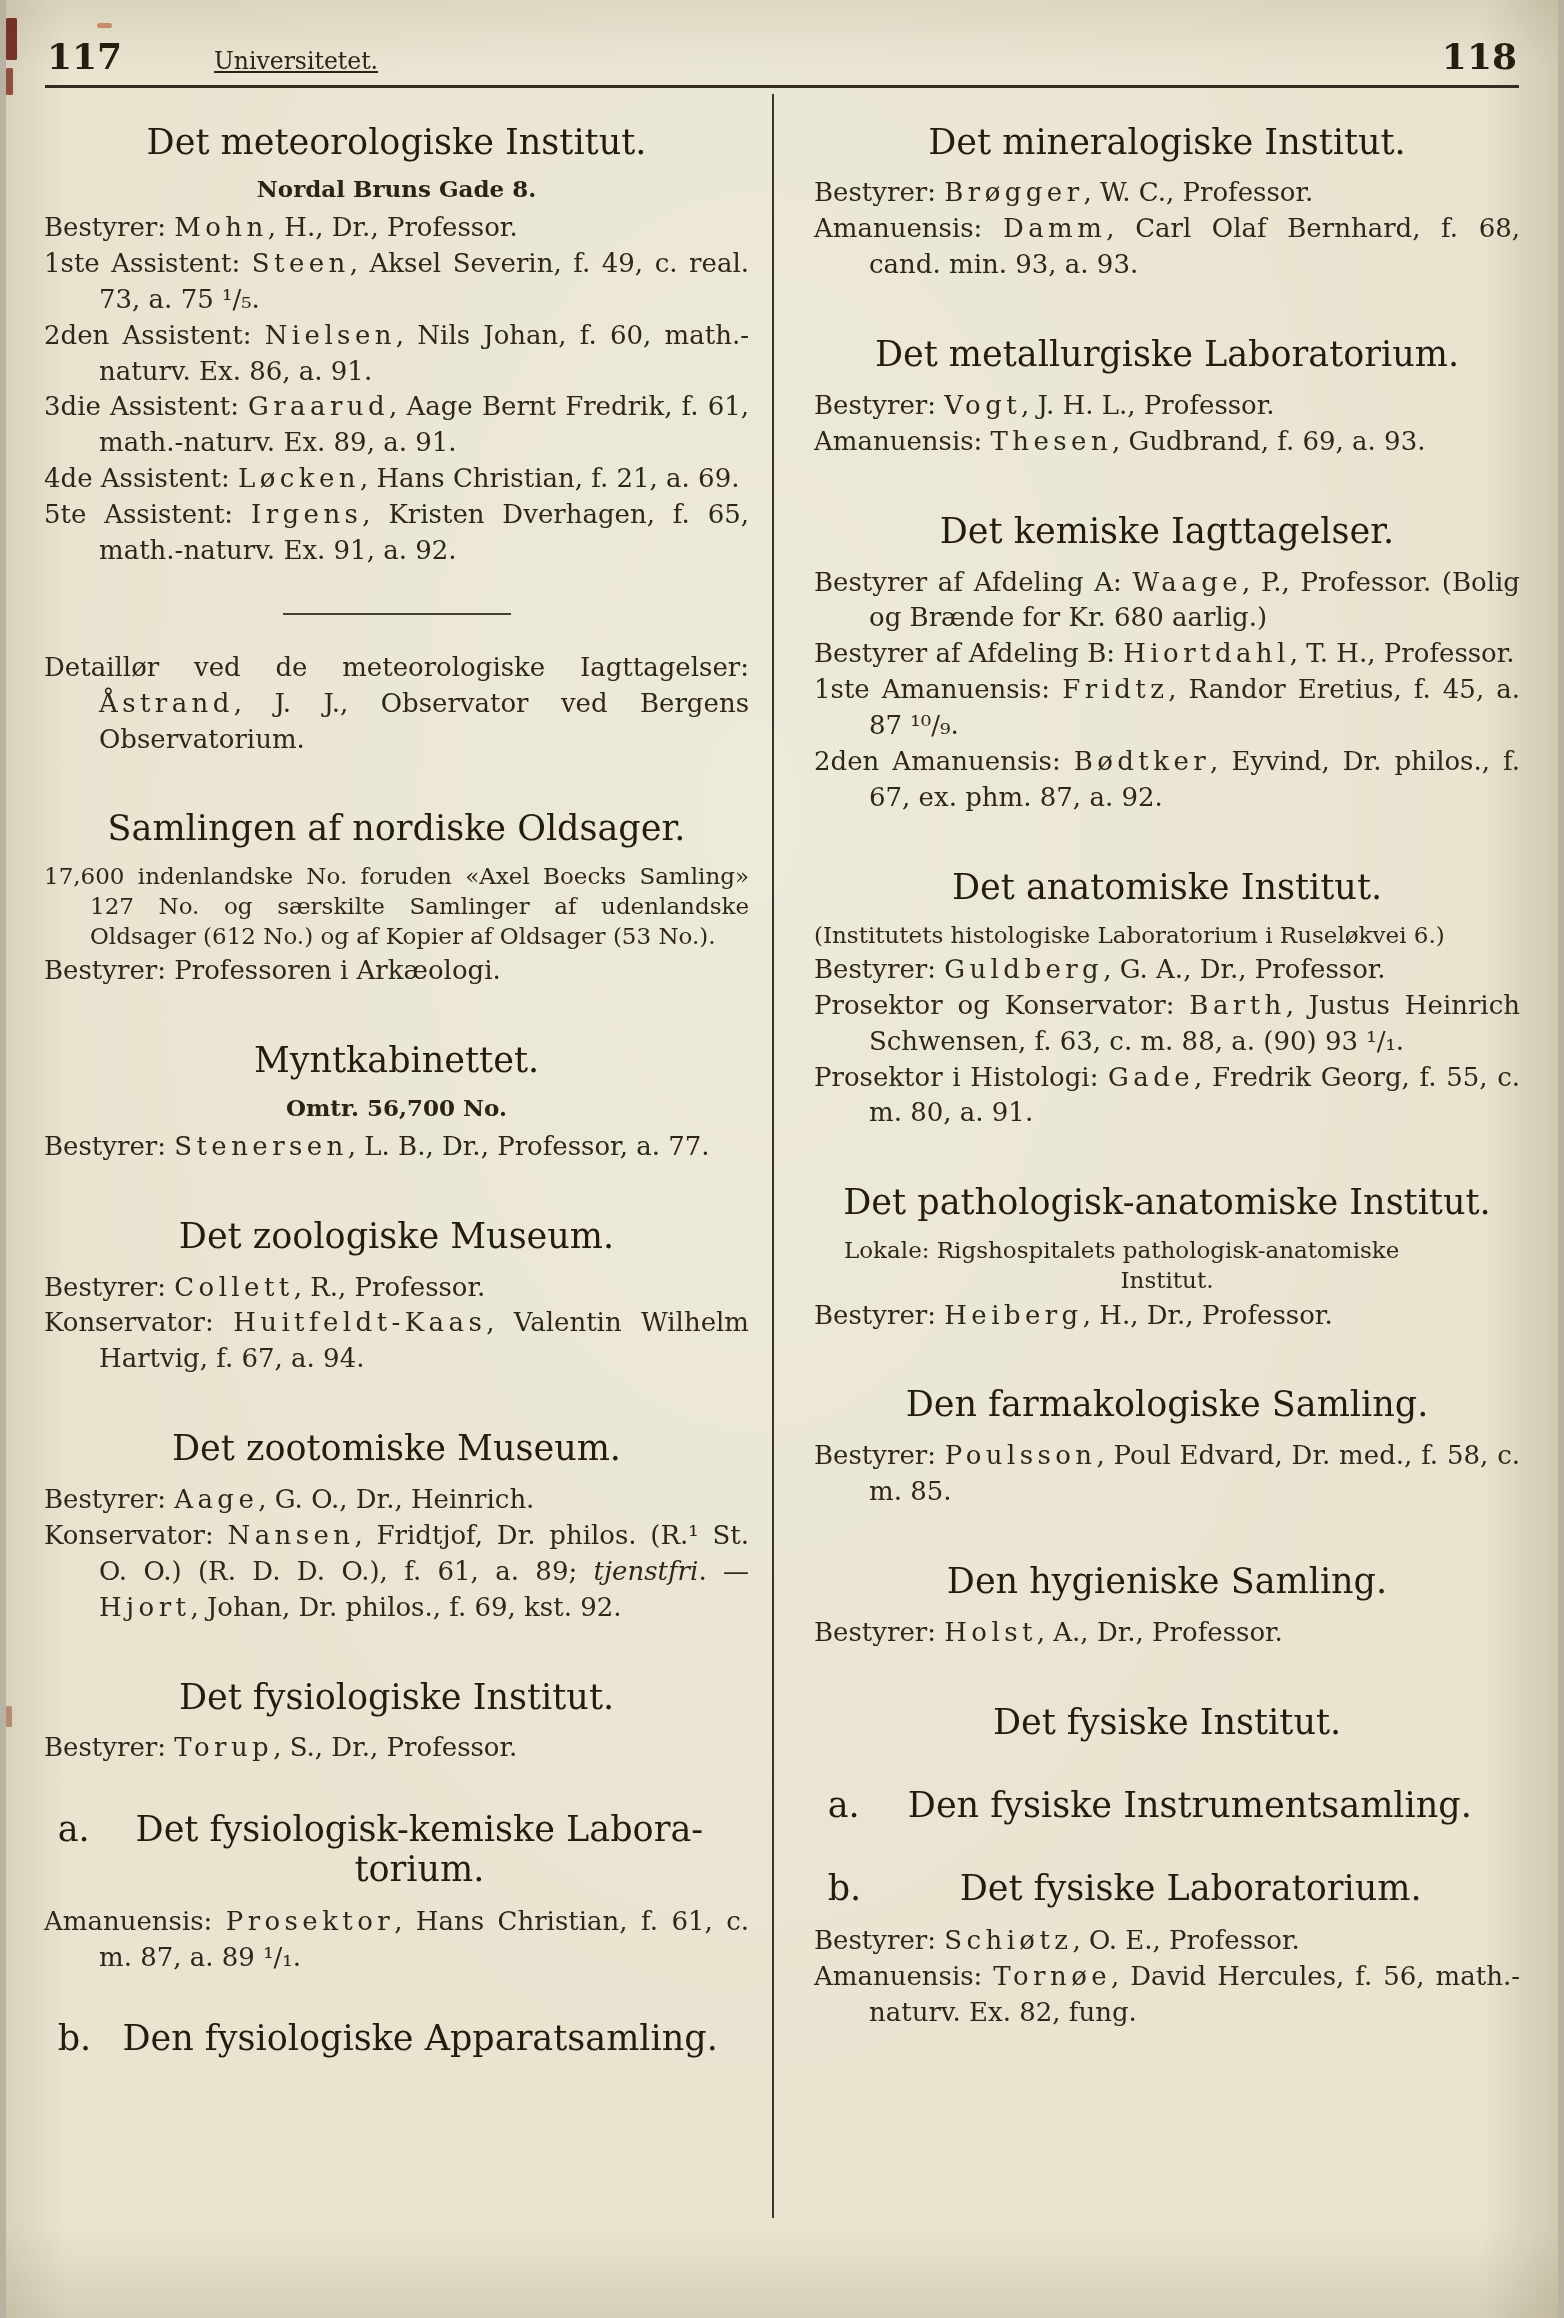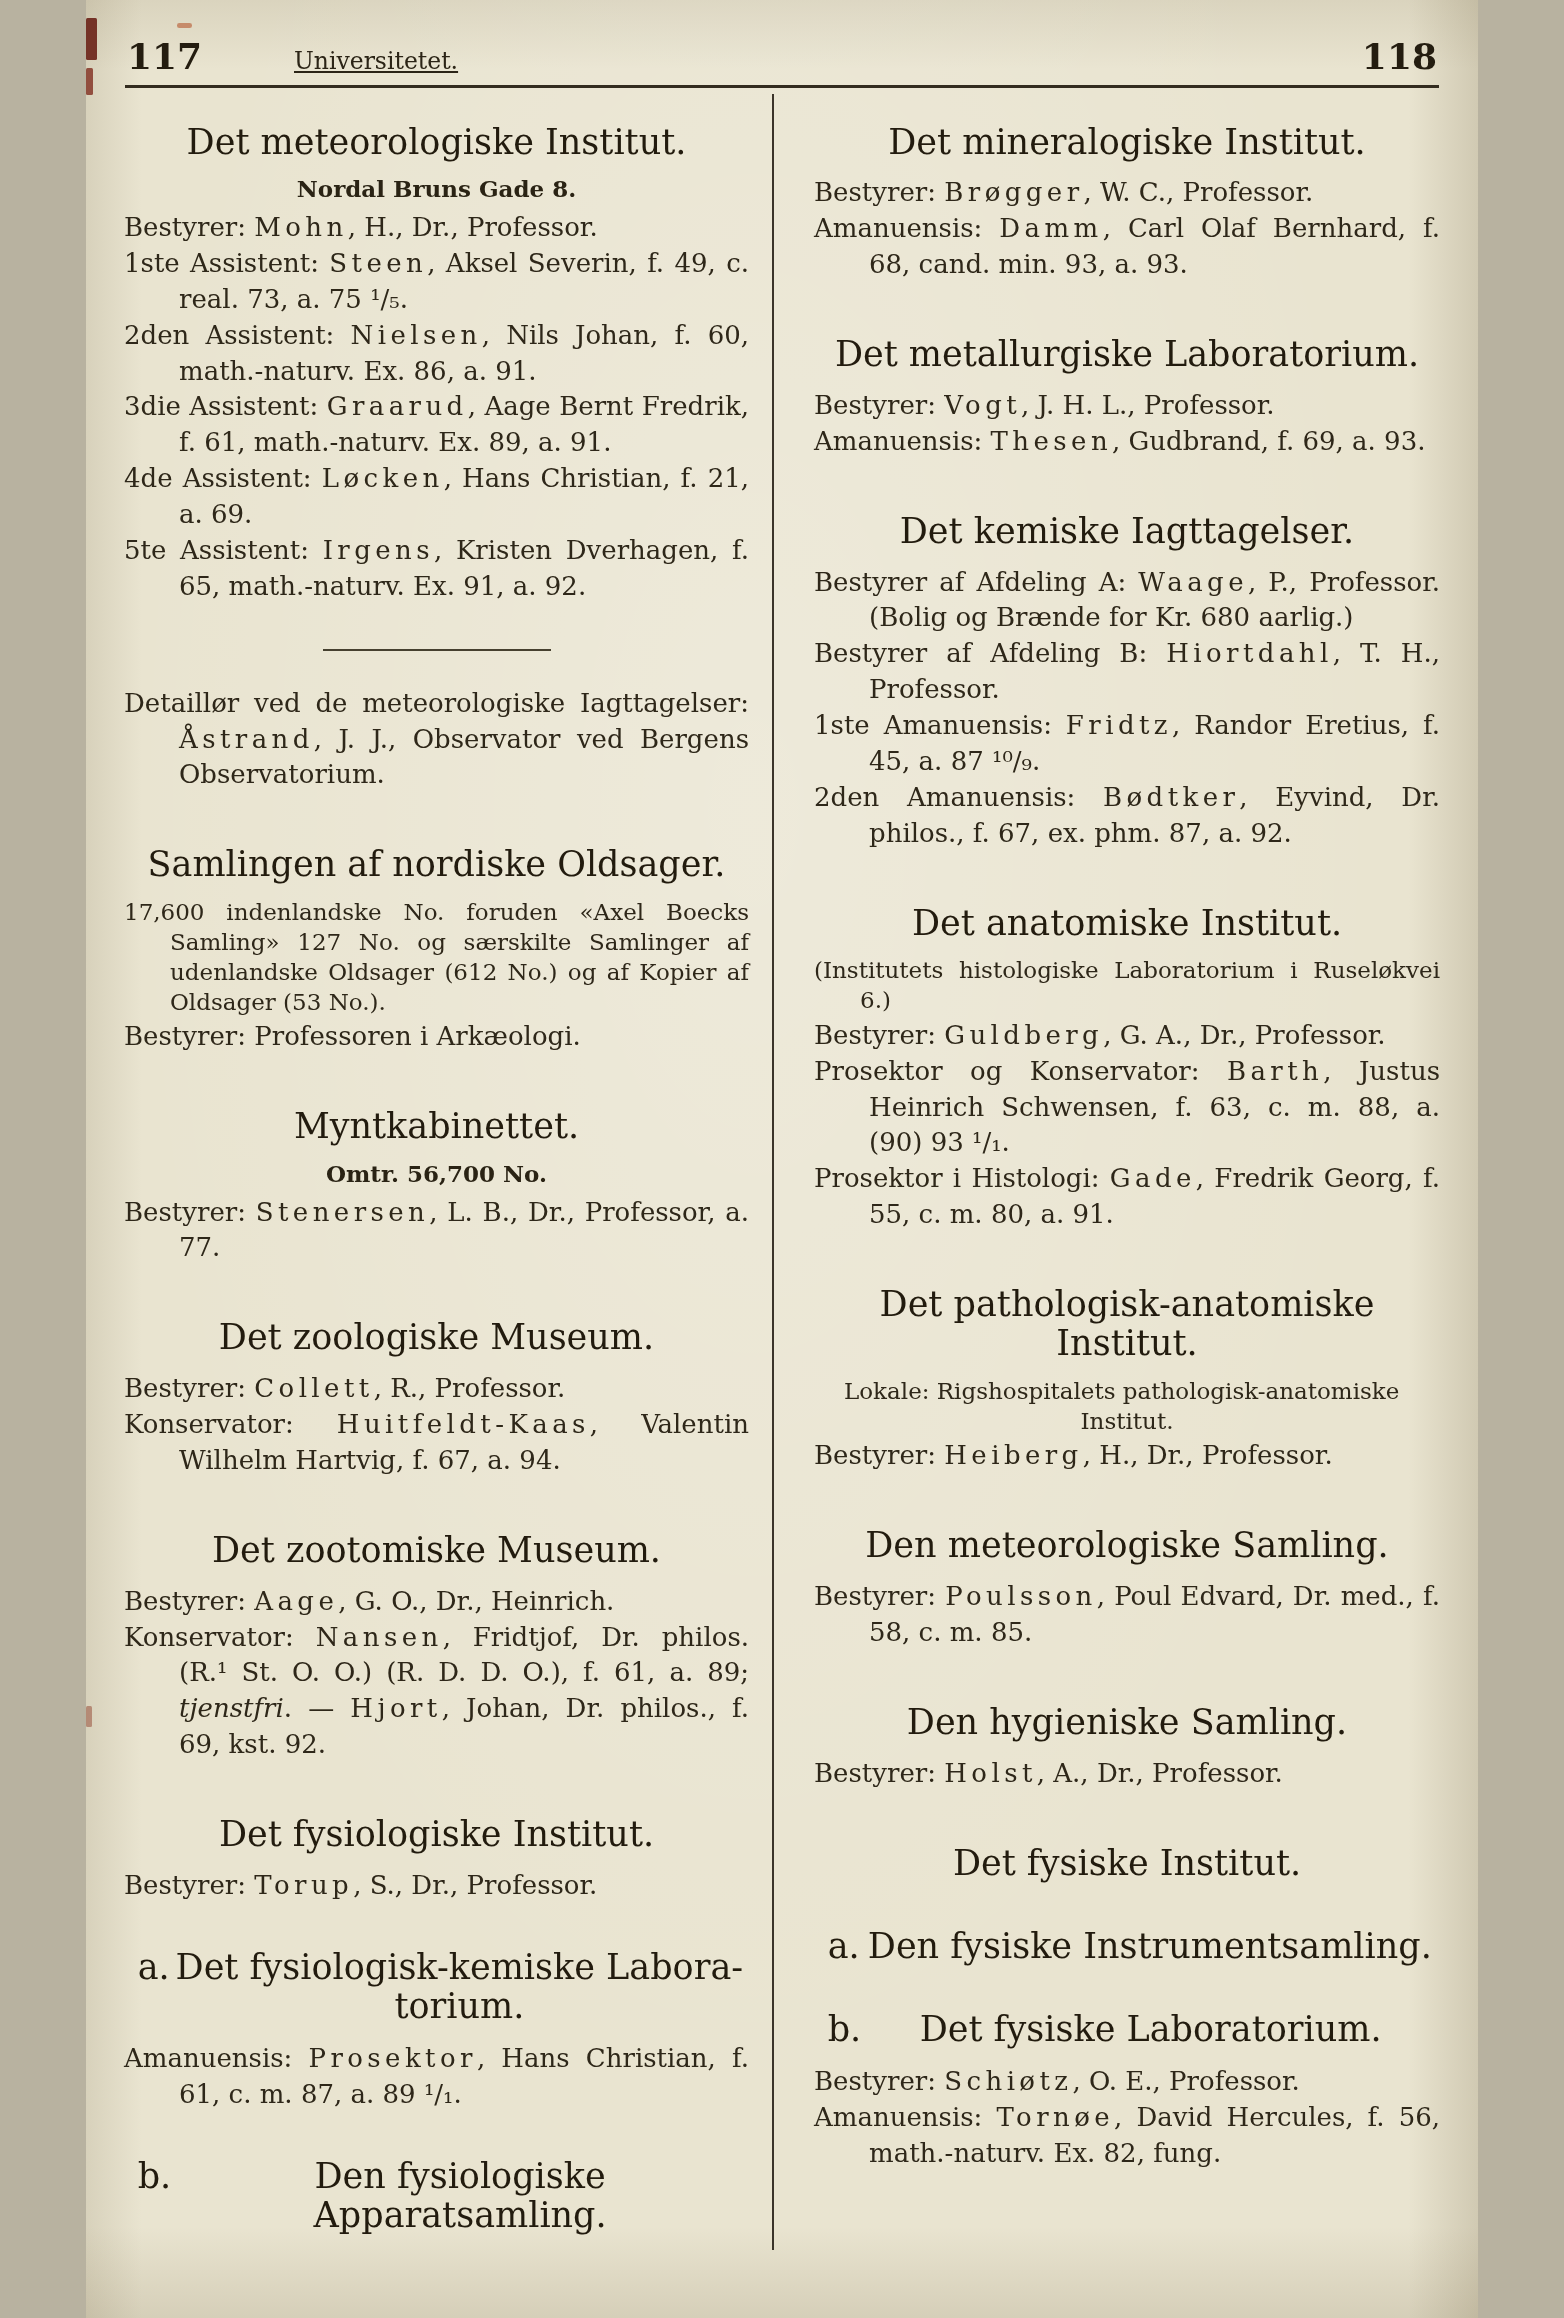--- a/index.html
+++ b/index.html
@@ -1,19 +1,19 @@
 <!DOCTYPE html>
 <html style="font-size:12px"><head>
 <meta charset="utf-8">
 <style>
   html,body{margin:0;padding:0;}
   body{background:#b8b2a0;}
   .page{
     position:relative;
-    width:1392px;height:2319px;
+    width:1552px;height:2319px;
     margin:0 auto;
     font-family:"DejaVu Serif","Liberation Serif",serif;
     color:#2e2719;
     background:
       radial-gradient(ellipse at 48% 35%, rgba(255,255,255,.22), rgba(0,0,0,0) 62%),
       linear-gradient(to right, rgba(110,95,60,.14), rgba(0,0,0,0) 4%, rgba(0,0,0,0) 95%, rgba(110,95,60,.20)),
       linear-gradient(to bottom, rgba(110,95,60,.12), rgba(0,0,0,0) 3%, rgba(0,0,0,0) 96%, rgba(110,95,60,.16)),
       #e9e4d0;
     overflow:hidden;
   }
@@ -123,21 +123,21 @@
         <div class="small"><span>(Institutets histologiske Laboratorium i Ruseløkvei 6.)</span></div>
         <div class="p"><span>Bestyrer: </span><span class="nm">Guldberg</span><span>, G. A., Dr., Professor.</span></div>
         <div class="p"><span>Prosektor og Konservator: </span><span class="nm">Barth</span><span>, Justus Heinrich Schwensen, f. 63, c. m. 88, a. (90) 93 ¹/₁.</span></div>
         <div class="p"><span>Prosektor i Histologi: </span><span class="nm">Gade</span><span>, Fredrik Georg, f. 55, c. m. 80, a. 91.</span></div>
         <div class="h">Det pathologisk-anatomiske Institut.</div>
         <div class="lokale">
           <div>Lokale: Rigshospitalets pathologisk-anatomiske</div>
           <div>Institut.</div>
         </div>
         <div class="p"><span>Bestyrer: </span><span class="nm">Heiberg</span><span>, H., Dr., Professor.</span></div>
-        <div class="h">Den meteorologiske Samling.</div>
+        <div class="h">Den farmakologiske Samling.</div>
         <div class="p"><span>Bestyrer: </span><span class="nm">Poulsson</span><span>, Poul Edvard, Dr. med., f. 58, c. m. 85.</span></div>
         <div class="h">Den hygieniske Samling.</div>
         <div class="p"><span>Bestyrer: </span><span class="nm">Holst</span><span>, A., Dr., Professor.</span></div>
         <div class="h">Det fysiske Institut.</div>
         <div class="hl">
           <span class="mk">a.</span>
           <span class="tx">
             <div>Den fysiske Instrumentsamling.</div>
           </span>
         </div>

